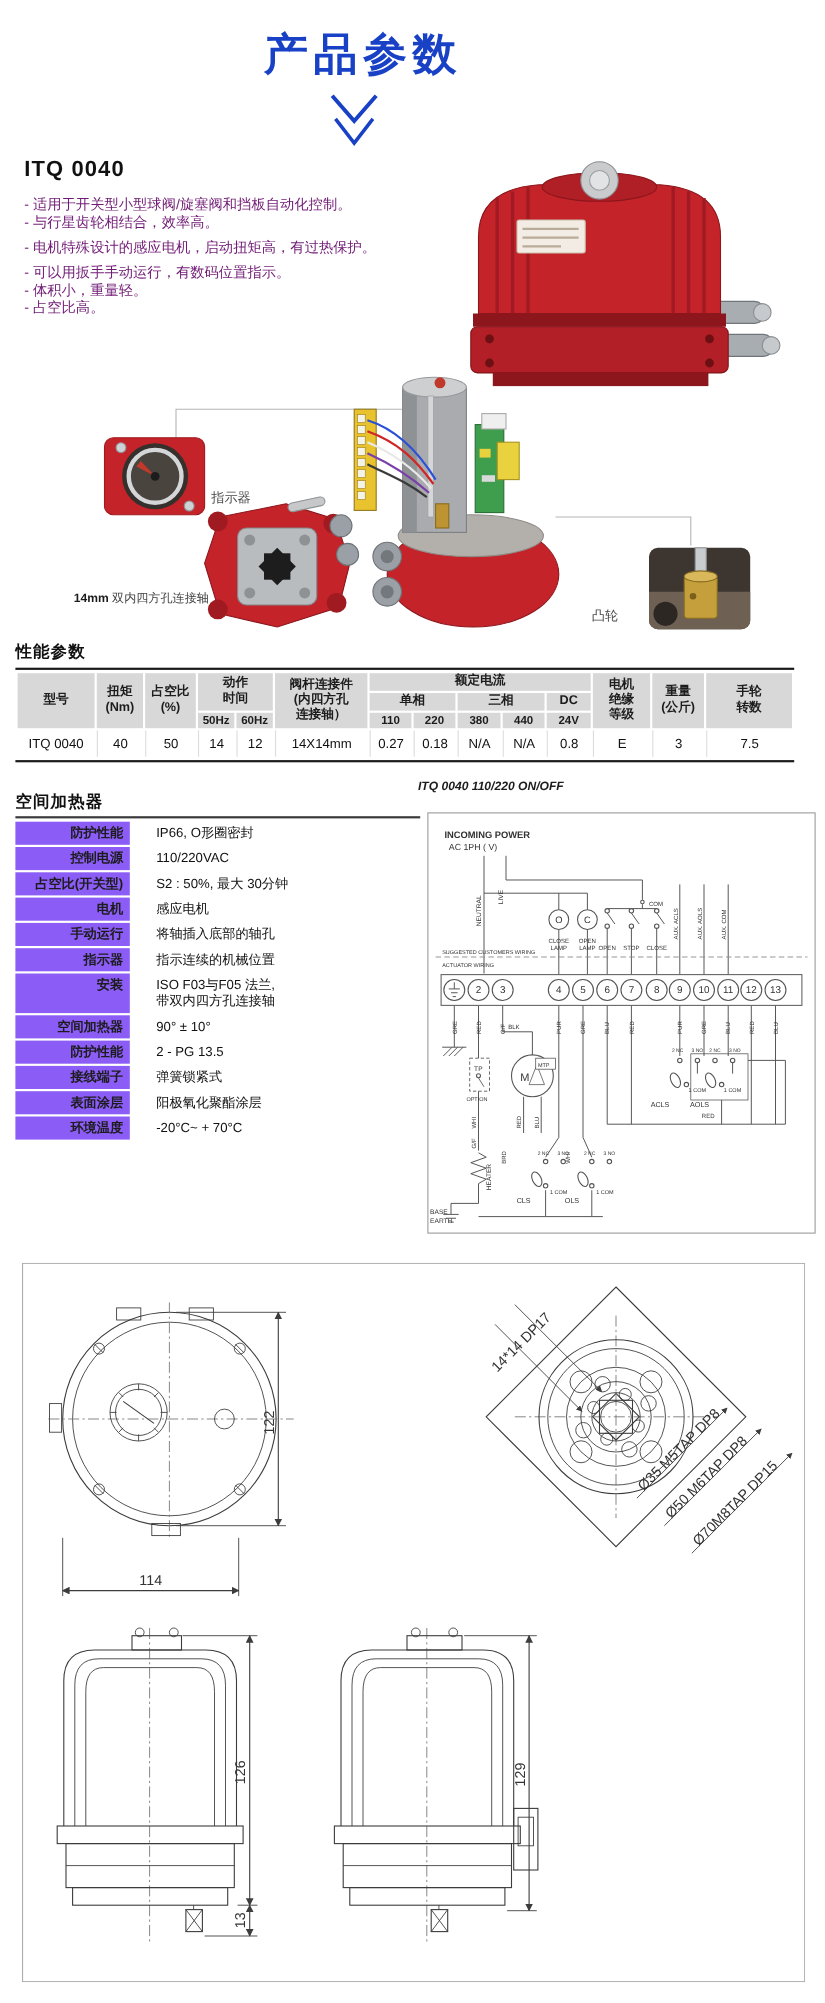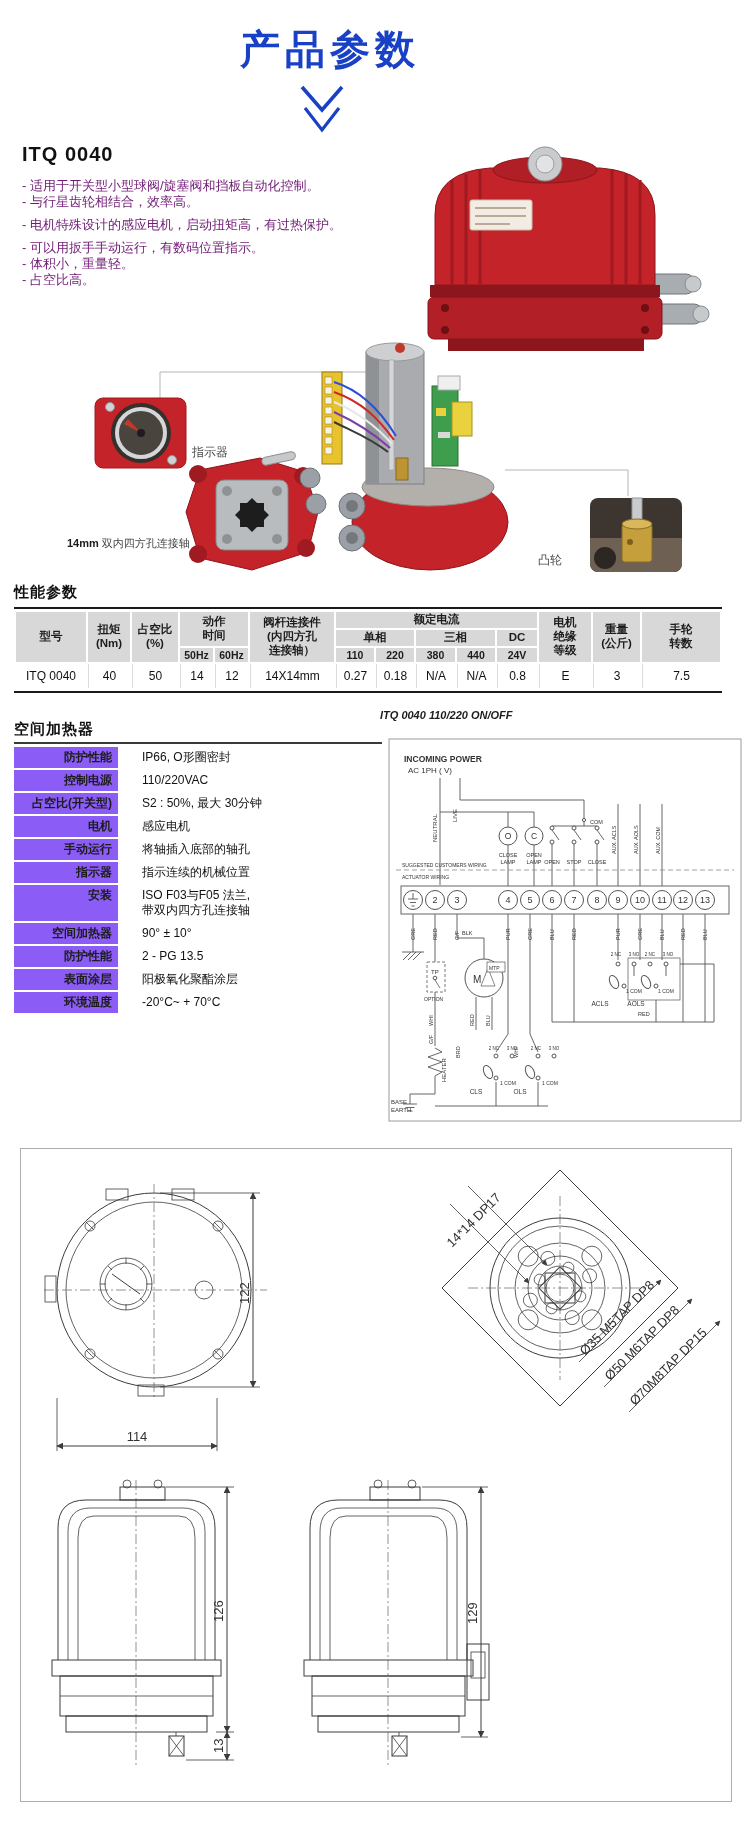--- a/index.html
+++ b/index.html
@@ -304,20 +304,24 @@
     </div>
   <div class="std-row">
       <div class="k">空间加热器</div>
       <div class="v">90° ± 10°</div>
     </div>
   <div class="std-row">
       <div class="k">防护性能</div>
       <div class="v">2 - PG 13.5</div>
     </div>
   <div class="std-row">
+      <div class="k">接线端子</div>
+      <div class="v">弹簧锁紧式</div>
+    </div>
+  <div class="std-row">
       <div class="k">表面涂层</div>
       <div class="v">阳极氧化聚酯涂层</div>
     </div>
   <div class="std-row">
       <div class="k">环境温度</div>
       <div class="v">-20°C~ + 70°C</div>
     </div>
 </div>
 
 <svg class="wiring-svg" width="354" height="384" viewBox="0 0 354 384">

